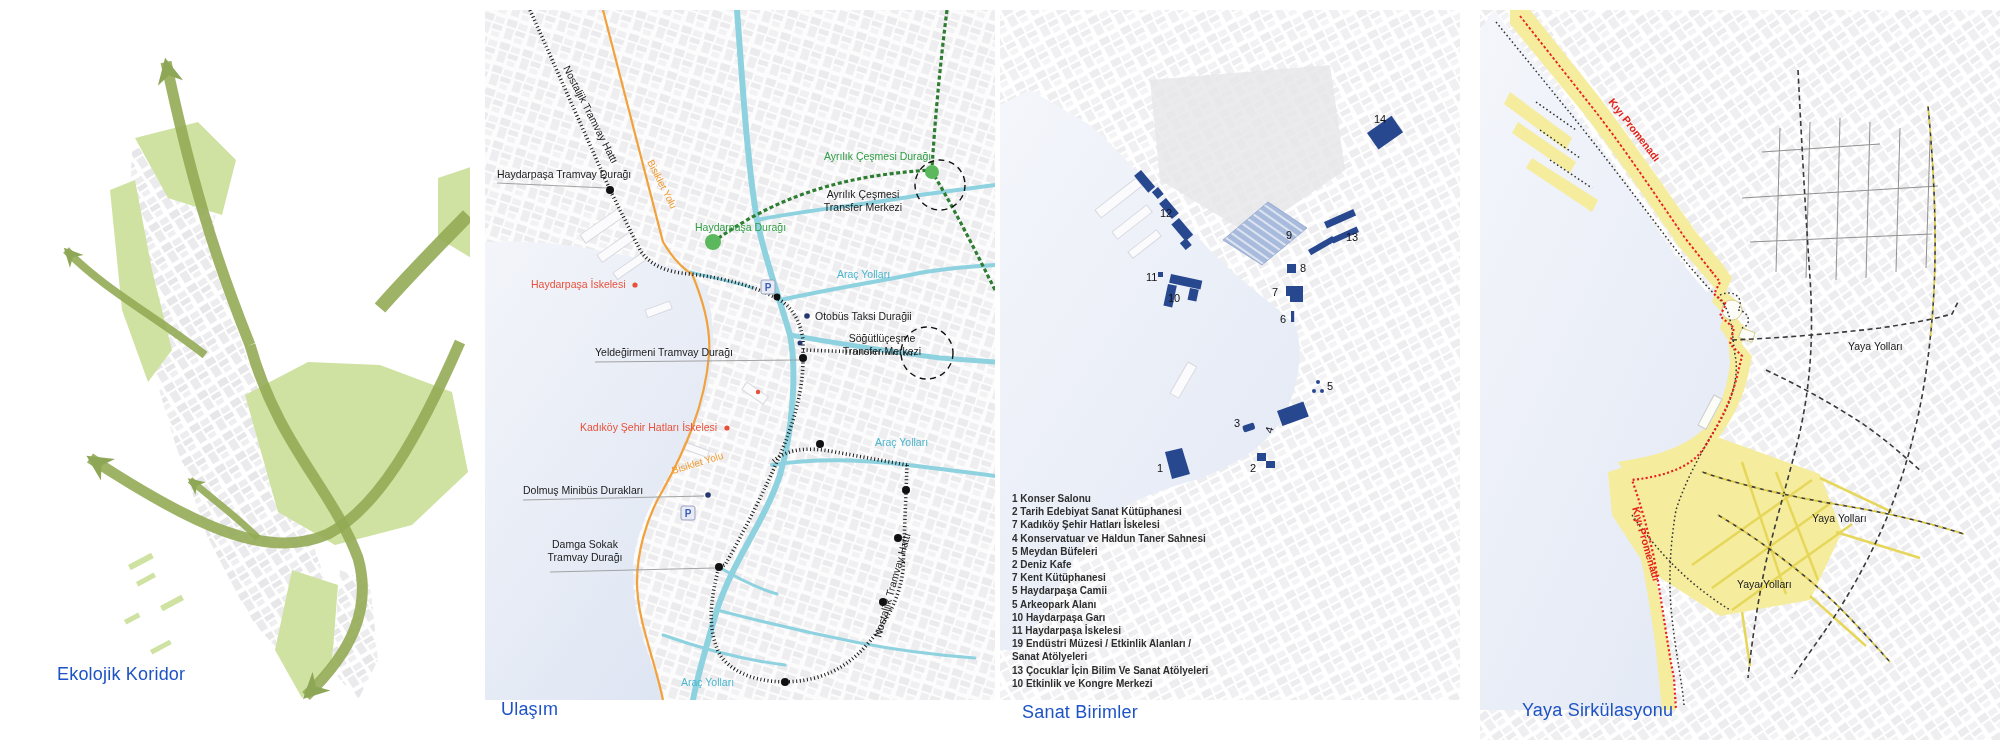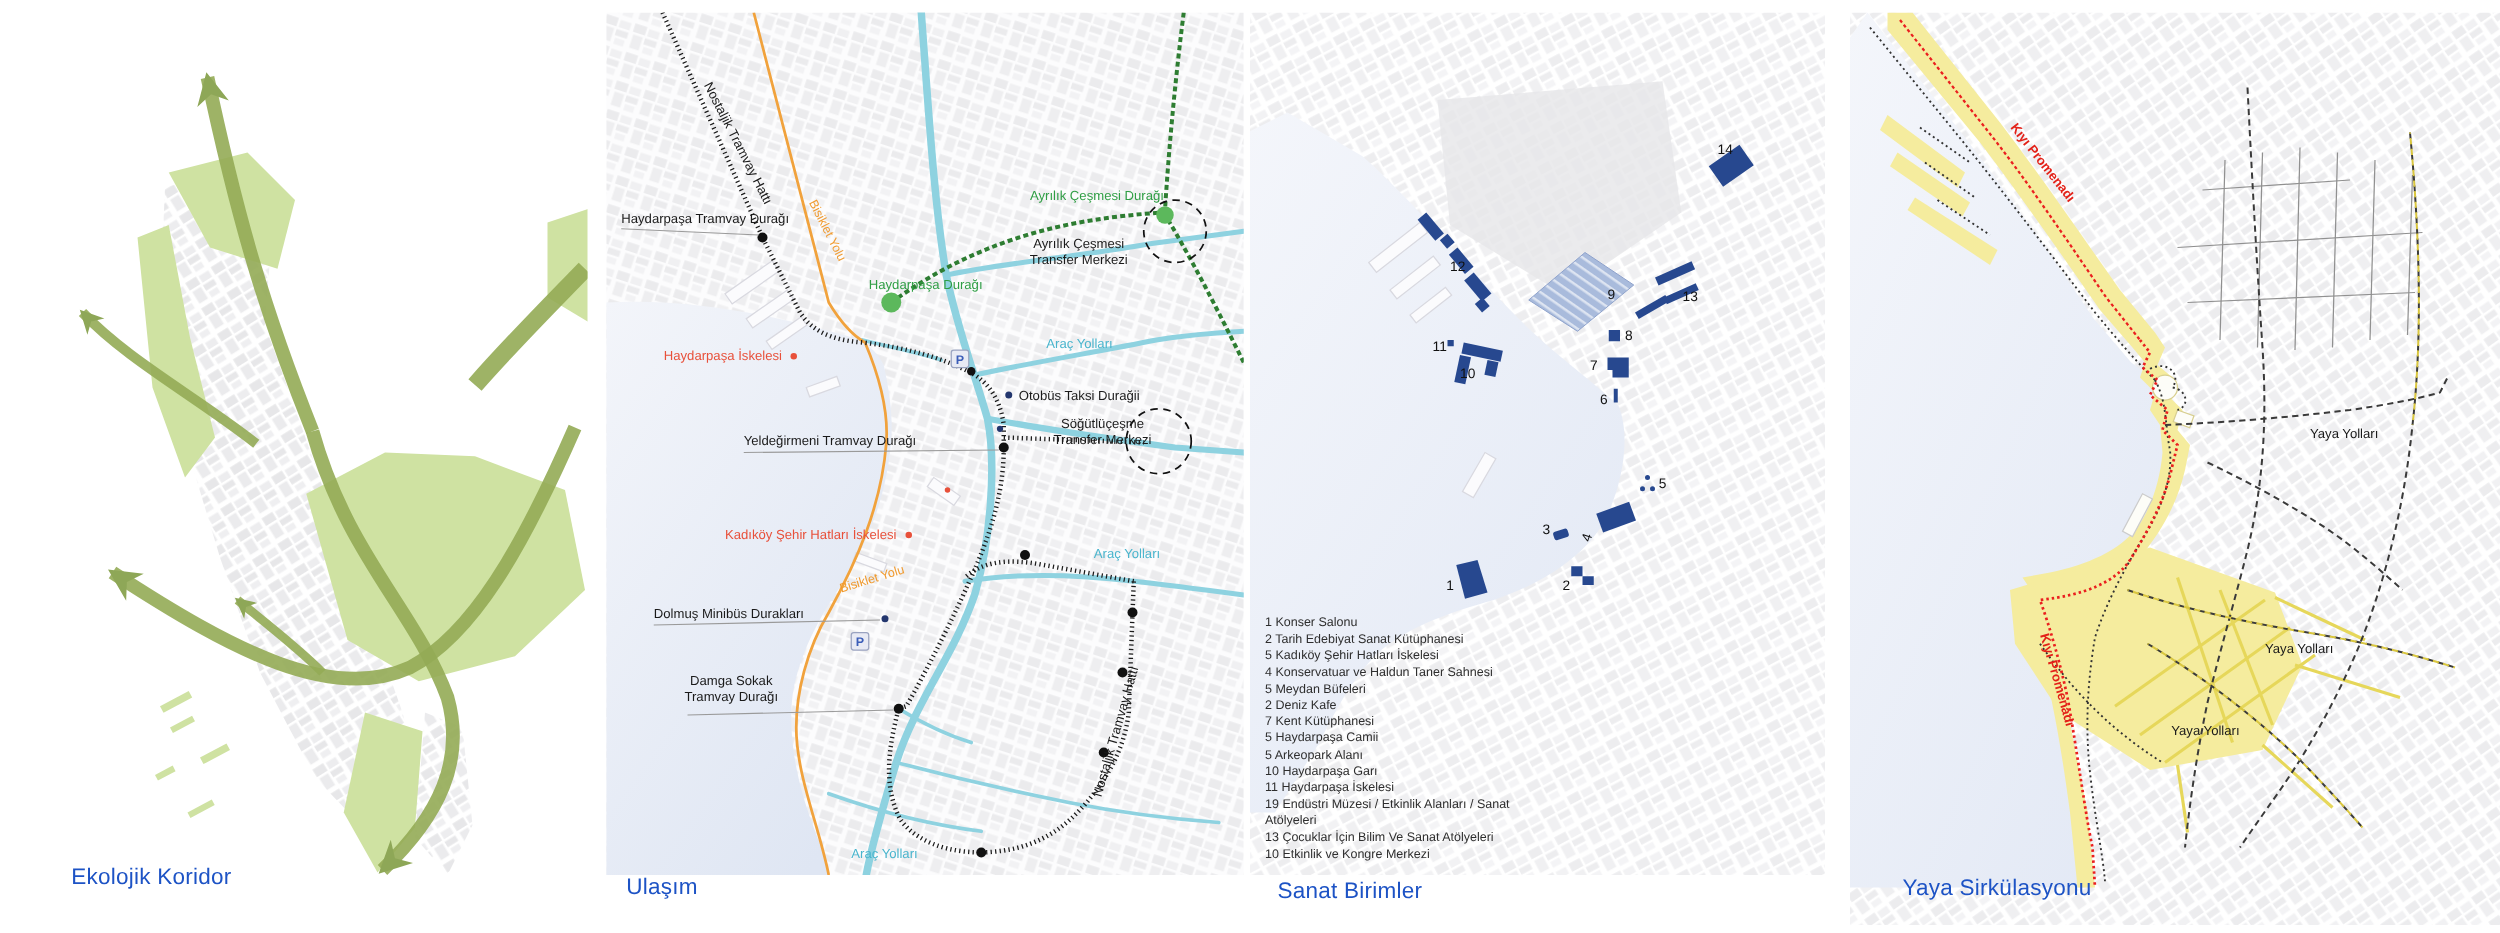--- a/index.html
+++ b/index.html
@@ -10,21 +10,21 @@
   svg text{font-family:"Liberation Sans",sans-serif;}
   .maplabel{font-size:10.5px;fill:#1a1a1a;}
   .red-label{fill:#e8503a;}
   .green-label{fill:#2f9e44;}
   .cyan-label{fill:#4ab5cd;}
   .orange-label{fill:#f09a2e;font-size:10px;}
   .rot-label{font-size:10.5px;fill:#1a1a1a;}
   .num-label{font-size:11px;fill:#111;}
   .kiyilabel{fill:#e32219;font-size:10.5px;font-weight:bold;}
   #legend{position:absolute;left:1012px;top:492px;width:200px;
-          font-size:10px;line-height:13.2px;color:#2e2e2e;}
+          font-size:10px;line-height:13.2px;color:#2e2e2e;font-weight:bold;}
   #legend div{white-space:normal;}
 </style>
 </head>
 <body>
 
 <div class="panel" style="left:40px;top:10px;width:430px;height:690px">
 <svg width="430" height="690" viewBox="0 0 430 690">
   <defs>
     <pattern id="fab1" width="24" height="24" patternUnits="userSpaceOnUse" patternTransform="rotate(-32)">
       <rect width="24" height="24" fill="#ffffff"></rect>
@@ -257,21 +257,21 @@
     <text class="num-label" transform="translate(272,424) rotate(-72)">4</text>
     <text class="num-label" x="157" y="462">1</text>
     <text class="num-label" x="250" y="462">2</text>
   </g>
 </svg>
 </div>
 
 <div id="legend">
   <div>1 Konser Salonu</div>
   <div>2 Tarih Edebiyat Sanat Kütüphanesi</div>
-  <div>5 Kadıköy Şehir Hatları İskelesi</div>
+  <div>7 Kadıköy Şehir Hatları İskelesi</div>
   <div>4 Konservatuar ve Haldun Taner Sahnesi</div>
   <div>5 Meydan Büfeleri</div>
   <div>2 Deniz Kafe</div>
   <div>7 Kent Kütüphanesi</div>
   <div>5 Haydarpaşa Camii</div>
   <div>5 Arkeopark Alanı</div>
   <div>10 Haydarpaşa Garı</div>
   <div>11 Haydarpaşa İskelesi</div>
   <div>19 Endüstri Müzesi / Etkinlik Alanları / Sanat Atölyeleri</div>
   <div>13 Çocuklar İçin Bilim Ve Sanat Atölyeleri</div>
@@ -360,16 +360,16 @@
   <g>
     <text class="kiyilabel" transform="translate(128,92) rotate(52)">Kıyı Promenadı</text>
     <text class="kiyilabel" transform="translate(152,498) rotate(74)">Kıyı Promenadı</text>
     <text class="maplabel" x="368" y="340">Yaya Yolları</text>
     <text class="maplabel" x="332" y="512">Yaya Yolları</text>
     <text class="maplabel" x="257" y="578">Yaya Yolları</text>
   </g>
 </svg>
 </div>
 
-<div class="panel-title" style="left:57px;top:691px">Ekolojik Koridor</div>
+<div class="panel-title" style="left:57px;top:664px">Ekolojik Koridor</div>
 <div class="panel-title" style="left:501px;top:699px">Ulaşım</div>
 <div class="panel-title" style="left:1022px;top:702px">Sanat Birimler</div>
 <div class="panel-title" style="left:1522px;top:700px">Yaya Sirkülasyonu</div>
 
 </body></html>

